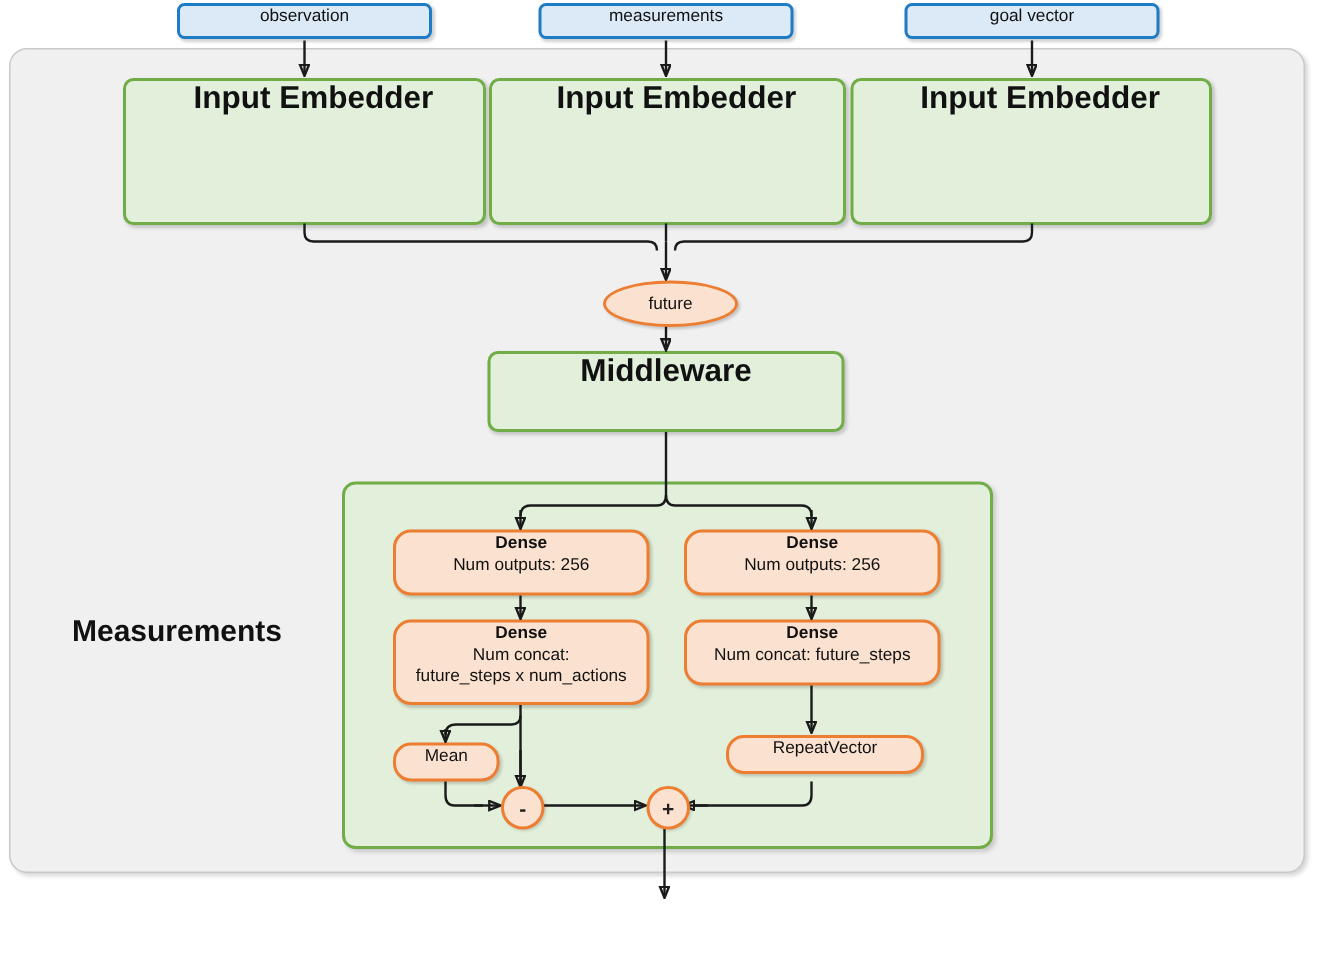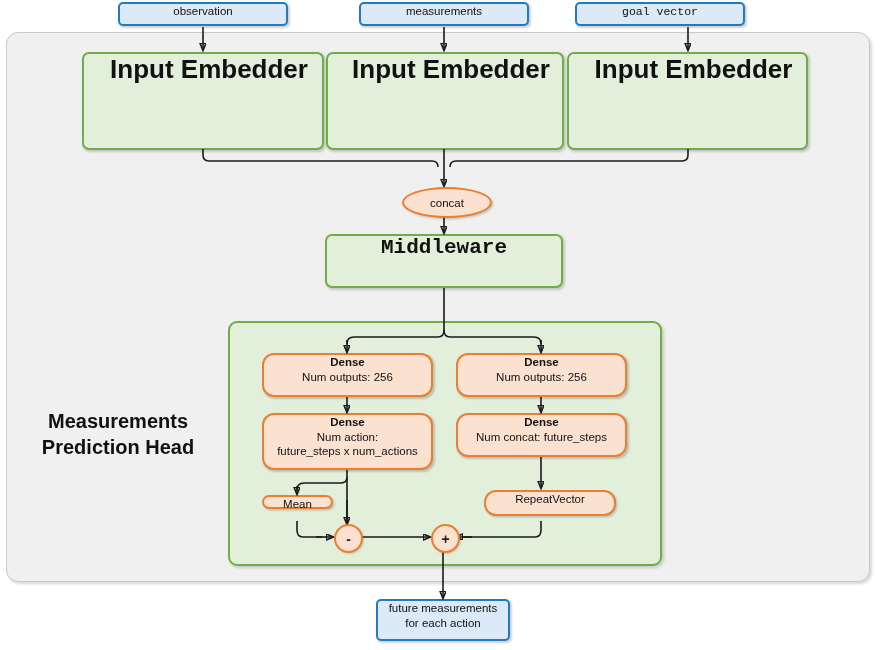--- a/index.html
+++ b/index.html
@@ -41,21 +41,21 @@
   }
   
   .green-box {
     background: #e2efda;
     border: 2px solid #70ad47;
     border-radius: 7px;
     color: #111111;
     box-shadow: 1.5px 1.5px 2.5px rgba(0,0,0,0.18);
   }
   .embedder-label {
-    font-size: 26px;
+    font-size: 21px;
     font-weight: bold;
     letter-spacing: 0px;
     margin-left: 12px;
   }
   .middleware-label {
     font-size: 21px;
     font-weight: bold;
   }
   
   .orange-box {
@@ -160,21 +160,20 @@
 <body>
 
 <div id="canvas">
 
   <div id="outer-container"></div>
 
   <div id="head-container"></div>
 
   <div id="head-title">
     <div>Measurements</div>
-    <div>Prediction Head</div>
   </div>
 
   <svg id="wires" viewBox="0 0 890 650">
     <defs>
       <marker id="arrow" markerWidth="9" markerHeight="9" refX="7.4" refY="3.4" orient="auto" markerUnits="userSpaceOnUse">
         <path d="M0.6,0.4 L8,3.4 L0.6,6.4 z" fill="#1a1a1a" stroke="none"></path>
       </marker>
       <marker id="arrowrev" markerWidth="9" markerHeight="9" refX="7.4" refY="3.4" orient="auto" markerUnits="userSpaceOnUse">
         <path d="M0.6,0.4 L8,3.4 L0.6,6.4 z" fill="#1a1a1a" stroke="none"></path>
       </marker>
@@ -217,54 +216,54 @@
 
     <line x1="443" y1="550" x2="443" y2="598" marker-end="url(#arrow)"></line>
   </svg>
 
   <div class="node io-box" style="left:118px; top:2px; width:170px; height:24px;">
     <span>observation</span>
   </div>
   <div class="node io-box" style="left:359px; top:2px; width:170px; height:24px;">
     <span>measurements</span>
   </div>
-  <div class="node io-box" style="left:575px; top:2px; width:170px; height:24px;font-family:Liberation Mono, monospace;">
+  <div class="node io-box" style="left:603px; top:2px; width:170px; height:24px;">
     <span>goal vector</span>
   </div>
 
   <div class="node green-box" style="left:82px; top:52px; width:242px; height:98px;">
     <span class="embedder-label">Input Embedder</span>
   </div>
   <div class="node green-box" style="left:326px; top:52px; width:238px; height:98px;">
     <span class="embedder-label">Input Embedder</span>
   </div>
   <div class="node green-box" style="left:567px; top:52px; width:241px; height:98px;">
     <span class="embedder-label">Input Embedder</span>
   </div>
 
   <div id="concat-node">
-    <span>concat</span>
-  </div>
-
-  <div class="node green-box" style="left:325px; top:234px; width:238px; height:54px;font-family:Liberation Mono, monospace;">
+    <span>future</span>
+  </div>
+
+  <div class="node green-box" style="left:325px; top:234px; width:238px; height:54px;">
     <span class="middleware-label">Middleware</span>
   </div>
 
   <div class="node orange-box" style="left:262px; top:353px; width:171px; height:44px;">
     <span class="title">Dense</span>
     <span>Num outputs: 256</span>
   </div>
 
   <div class="node orange-box" style="left:262px; top:413px; width:171px; height:57px;">
     <span class="title">Dense</span>
-    <span>Num action:</span>
+    <span>Num concat:</span>
     <span>future_steps x num_actions</span>
   </div>
 
-  <div class="node orange-box" style="left:262px; top:495px; width:71px; height:14px;">
+  <div class="node orange-box" style="left:262px; top:495px; width:71px; height:26px;">
     <span>Mean</span>
   </div>
 
   <div class="node orange-box" style="left:456px; top:353px; width:171px; height:44px;">
     <span class="title">Dense</span>
     <span>Num outputs: 256</span>
   </div>
 
   <div class="node orange-box" style="left:456px; top:413px; width:171px; height:44px;">
     <span class="title">Dense</span>
@@ -275,18 +274,14 @@
     <span>RepeatVector</span>
   </div>
 
   <div class="op-circle" style="left:334px; top:524px;">
     <span>-</span>
   </div>
   <div class="op-circle" style="left:431px; top:524px;">
     <span>+</span>
   </div>
 
-  <div class="node io-box" style="left:376px; top:599px; width:134px; height:42px;">
-    <span>future measurements</span>
-    <span>for each action</span>
-  </div>
 
 </div>
 
 </body></html>

